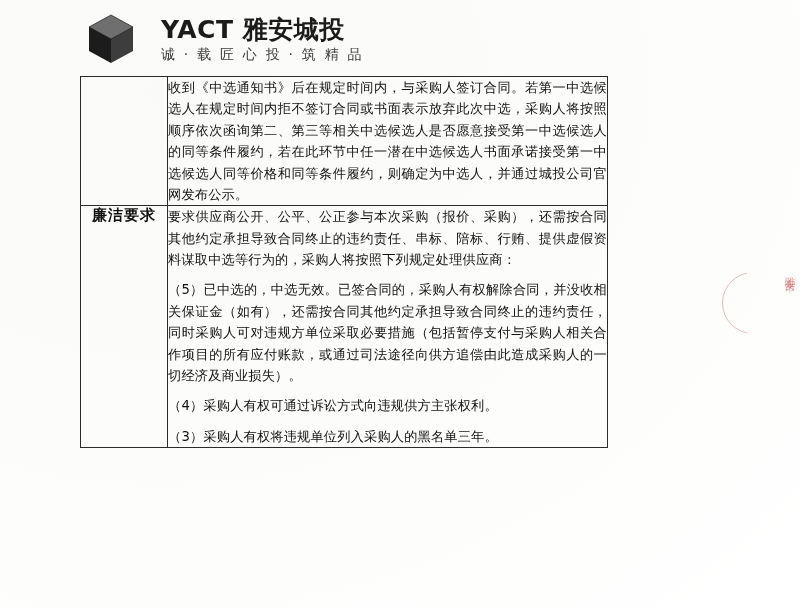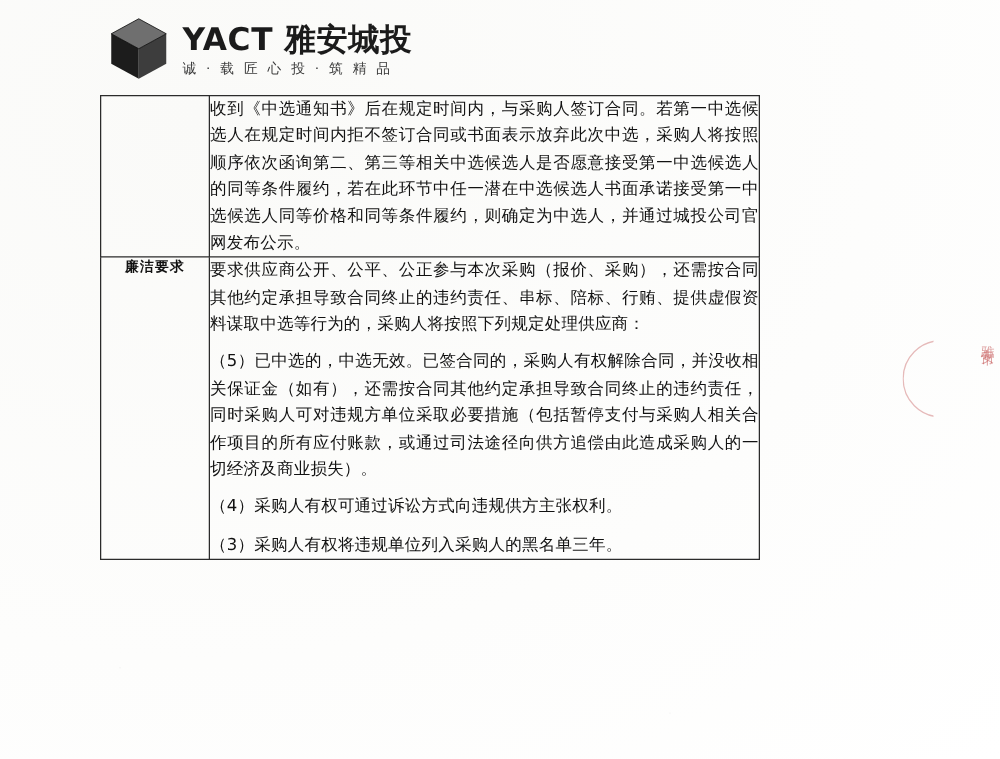--- a/index.html
+++ b/index.html
@@ -23,21 +23,21 @@
   }
 
   
   .header {
     position: absolute;
     left: 86px;
     top: 8px;
     height: 62px;
     display: flex;
     align-items: center;
-    gap: 10px;
+    gap: 25px;
   }
   .cube {
     width: 50px;
     height: 52px;
     position: relative;
     flex: 0 0 auto;
   }
   .brand-block {
     display: flex;
     flex-direction: column;
@@ -47,21 +47,21 @@
   .brand-main {
     font-family: "DejaVu Sans", sans-serif;
     font-size: 25px;
     font-weight: bold;
     color: #1b1b1b;
     letter-spacing: 0.5px;
     white-space: nowrap;
   }
   .brand-sub {
     margin-top: 5px;
-    font-size: 11px;
+    font-size: 14px;
     color: #3a3a3a;
     letter-spacing: 2.2px;
     white-space: nowrap;
   }
 
   
   .doc-table {
     position: absolute;
     left: 80px;
     top: 76px;
@@ -72,21 +72,21 @@
   }
   .doc-table td {
     border: 1.2px solid #2b2b2b;
     vertical-align: top;
     padding: 0;
   }
   .label-cell {
     width: 86px;
     text-align: center;
     vertical-align: middle;
-    font-size: 11px;
+    font-size: 15px;
     font-weight: bold;
     color: #111;
     letter-spacing: 1px;
     padding: 4px 2px;
   }
   .label-cell.blank {
     font-size: 0;
   }
   .body-cell {
     padding: 9px 14px 10px 14px;

